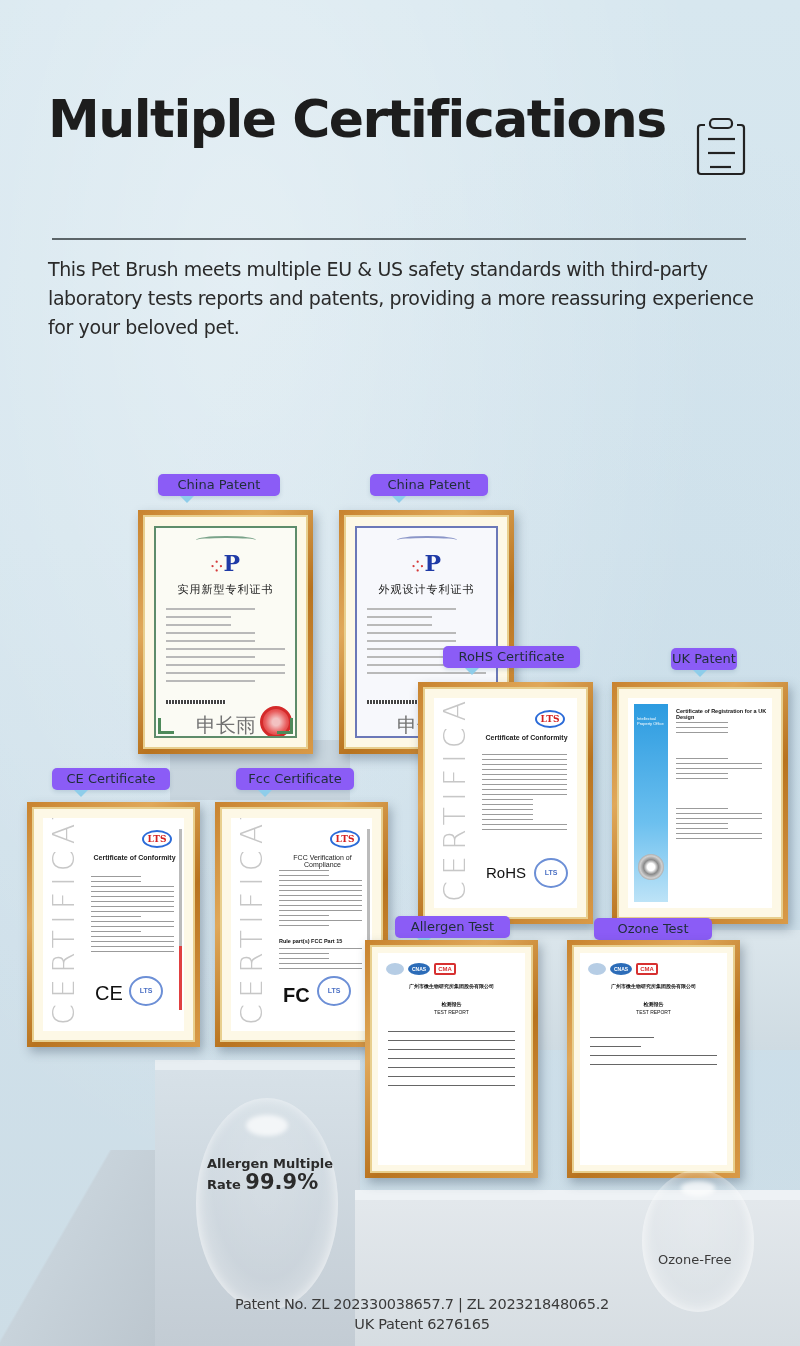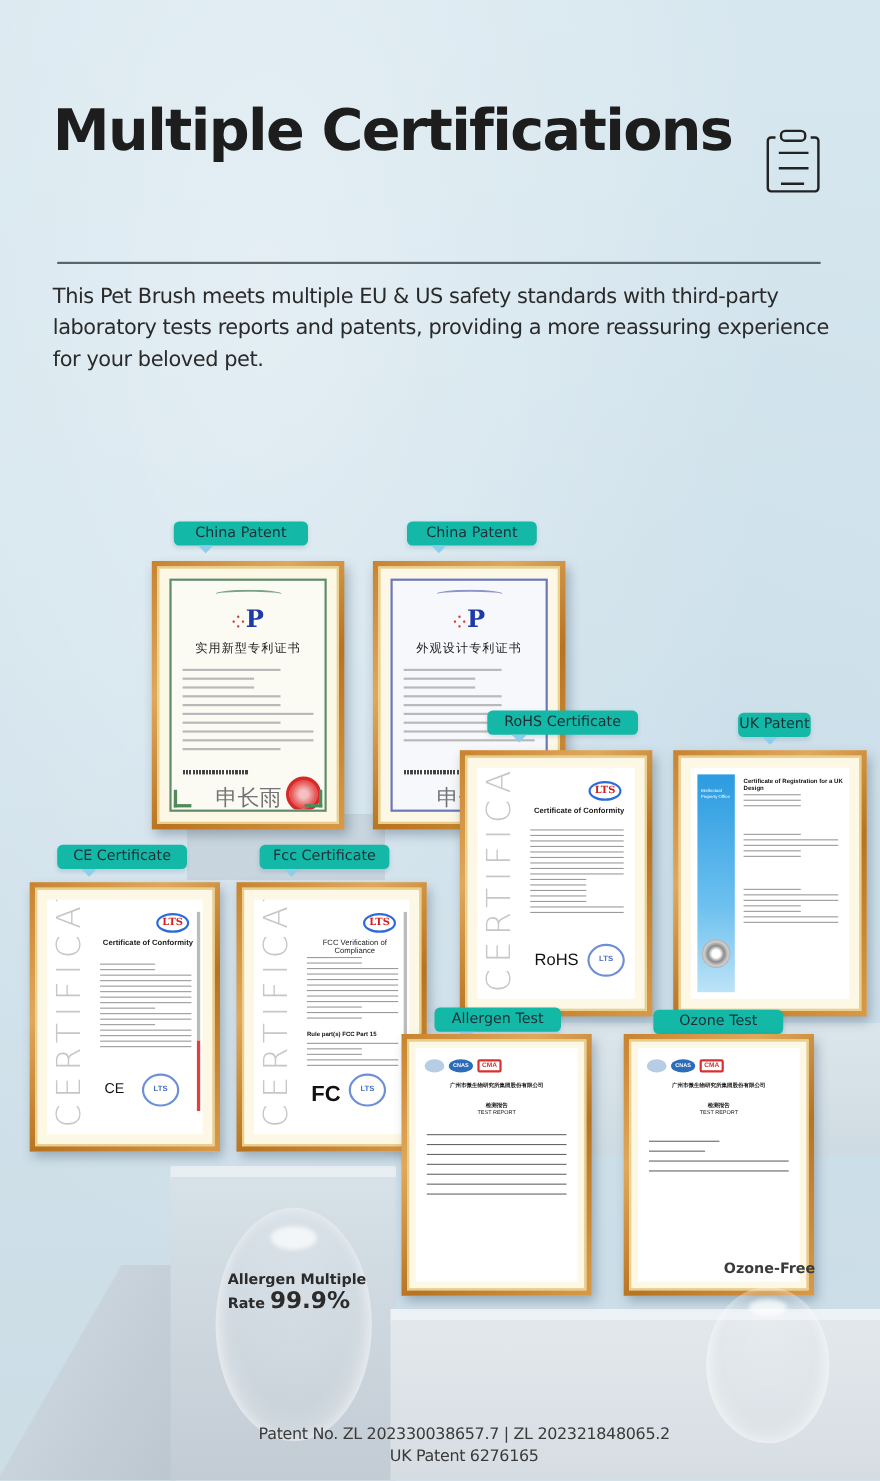--- a/index.html
+++ b/index.html
@@ -37,21 +37,21 @@
   .divider { position: absolute; left: 52px; top: 238px; width: 694px; height: 2px; background: #5b6468; }
   .desc {
     position: absolute; left: 48px; top: 255px; width: 720px;
     font-family: "DejaVu Sans", sans-serif; font-size: 19px; line-height: 29px; color: #2a2a2a;
     letter-spacing: -0.4px;
   }
 
   
   .tag {
     position: absolute; height: 22px; border-radius: 5px;
-    background: #14b8a6; color: #1f2e38;
+    background: #8b5cf6; color: #1f2e38;
     font-family: "DejaVu Sans", sans-serif; font-size: 13px; line-height: 22px;
     text-align: center; box-shadow: 0 2px 4px rgba(60,100,130,0.18);
   }
   .tag::after {
     content: ""; position: absolute; left: 22px; bottom: -7px;
     border-left: 7px solid transparent; border-right: 7px solid transparent;
     border-top: 7px solid #8ecdea;
   }
 
   
@@ -120,22 +120,22 @@
     background: radial-gradient(ellipse at 50% 35%, rgba(255,255,255,0.15) 0%, rgba(255,255,255,0.05) 55%, rgba(255,255,255,0.45) 90%, rgba(255,255,255,0.7) 100%);
     box-shadow: inset 0 0 12px rgba(255,255,255,0.6);
   }
   .bubble .shine { position: absolute; left: 35%; top: 8%; width: 30%; height: 10%; border-radius: 50%; background: rgba(255,255,255,0.7); filter: blur(2px); }
   .allergen-text {
     position: absolute; left: 207px; top: 1155px;
     font-family: "DejaVu Sans", sans-serif; font-weight: bold; color: #2b2b2b; font-size: 13px; line-height: 18px;
   }
   .allergen-text .rate-num { font-size: 21px; }
   .ozone-text {
-    position: absolute; left: 658px; top: 1146px;
-    font-family: "DejaVu Sans", sans-serif; font-weight: bold; color: #3b3b3b; font-size: 13px;
+    position: absolute; left: 658px; top: 1252px;
+    font-family: "DejaVu Sans", sans-serif; font-weight: normal; color: #3b3b3b; font-size: 13px;
   }
   .footer {
     position: absolute; left: 0; top: 1294px; width: 844px; text-align: center;
     font-family: "DejaVu Sans", sans-serif; font-size: 14.5px; line-height: 20px; color: #3a3a3a; letter-spacing: -0.3px;
   }
 </style>
 </head>
 <body>
 
 <div class="bg-top"></div>
@@ -297,21 +297,21 @@
           <i></i>
           <i class="s"></i>
           <i></i>
           <i></i>
           <i class="s"></i>
           <i></i>
           <i></i>
           <i></i>
           <i></i>
         </div>
-    <div class="mark" style="left:52px;top:164px;font-size:13px;font-weight:normal;">CE</div>
+    <div class="mark" style="left:52px;top:164px;font-size:20px;font-weight:normal;">CE</div>
     <div class="stamp" style="left:86px;top:158px;">LTS</div>
   </div>
     </div>
 </div>
 
 <div class="tag" style="left:236px;top:768px;width:118px;">Fcc Certificate</div>
 <div class="frame" style="left:215px;top:802px;width:173px;height:245px;">
   <div class="mat">
       <div class="doc">
     <div class="grey-bar"></div>

